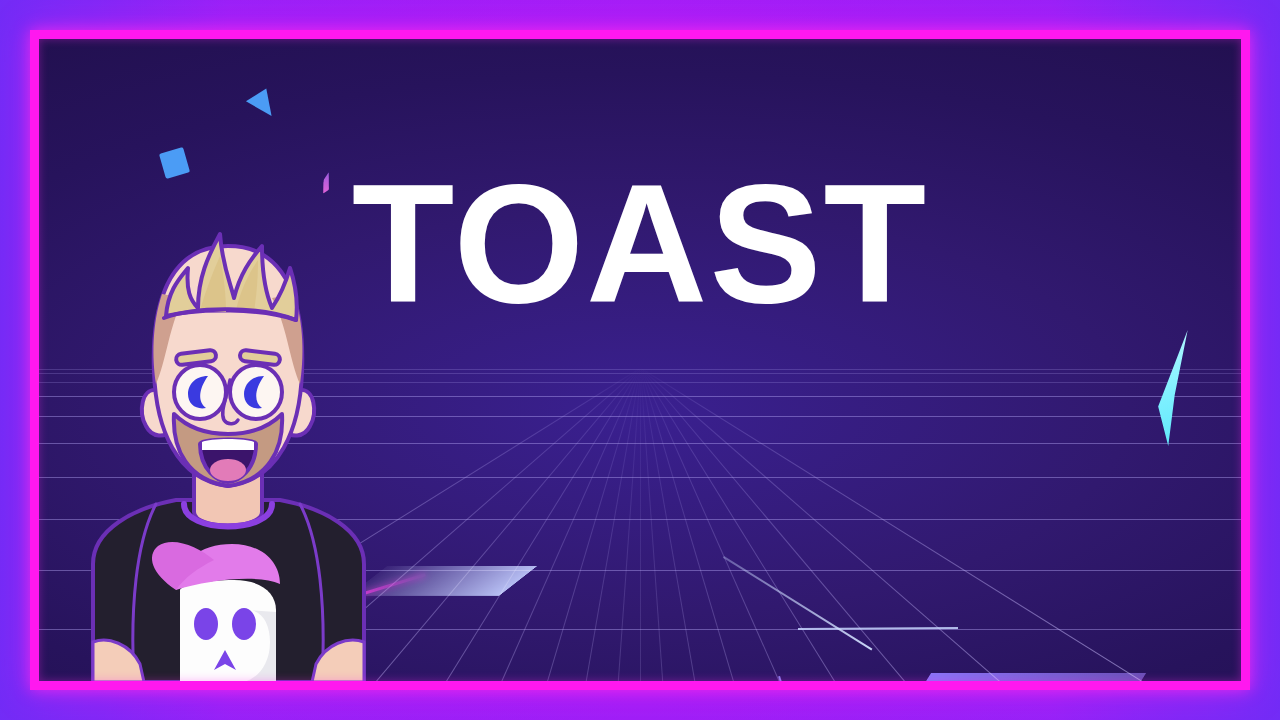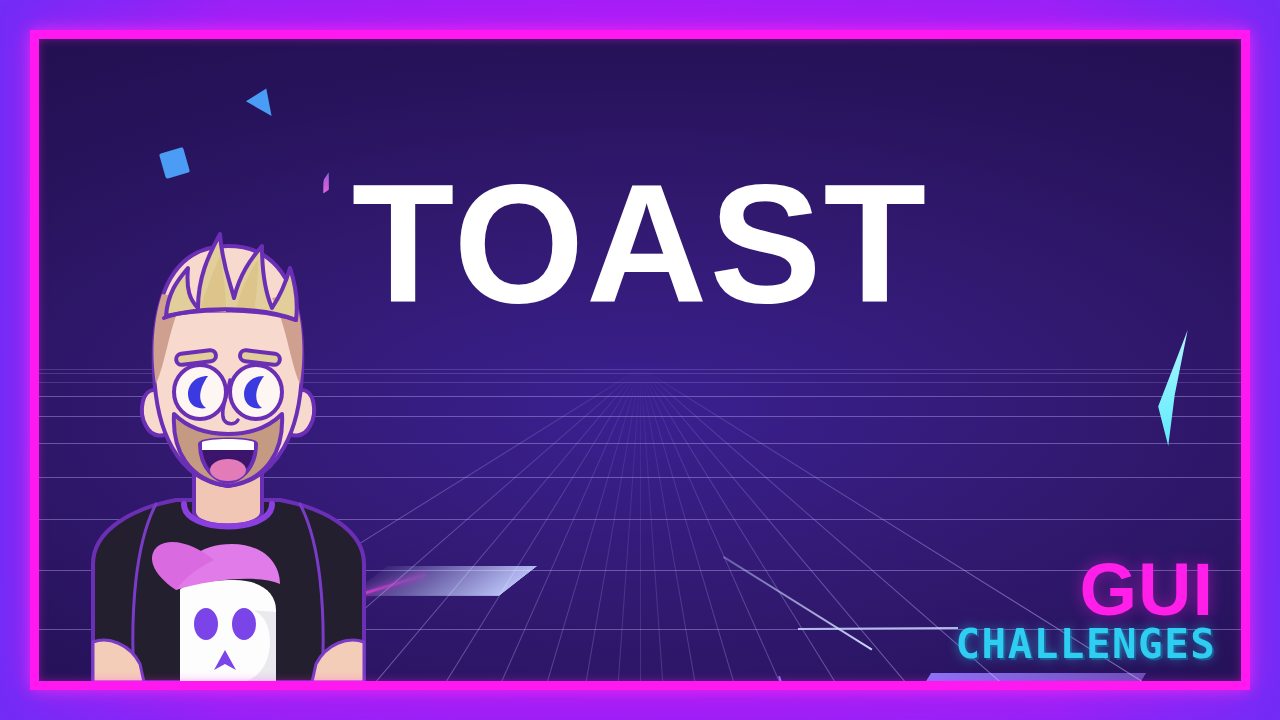--- a/index.html
+++ b/index.html
@@ -303,24 +303,20 @@
     </div>
 
     <div class="confetti tri-1"></div>
     <div class="confetti sq-1"></div>
     <div class="confetti sliver-1"></div>
     <div class="confetti tri-2"></div>
     <div class="confetti shard-cyan"></div>
 
     <div class="title">TOAST</div>
 
-    <div class="brand">
-      <div class="brand-gui">GUI</div>
-      <div class="brand-challenges">CHALLENGES</div>
-    </div>
 
     <div class="avatar">
       <svg viewBox="0 0 360 470" xmlns="http://www.w3.org/2000/svg">
         <defs>
           <clipPath id="clipBody">
               <rect x="0" y="0" width="360" height="470"></rect>
             </clipPath>
         </defs>
         <g clip-path="url(#clipBody)" stroke="#6b2fb5" stroke-width="4" stroke-linejoin="round" stroke-linecap="round">
 

